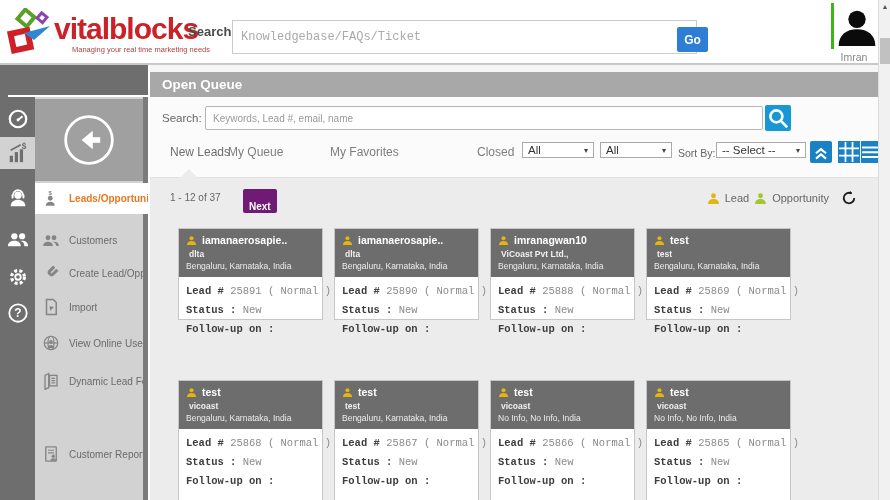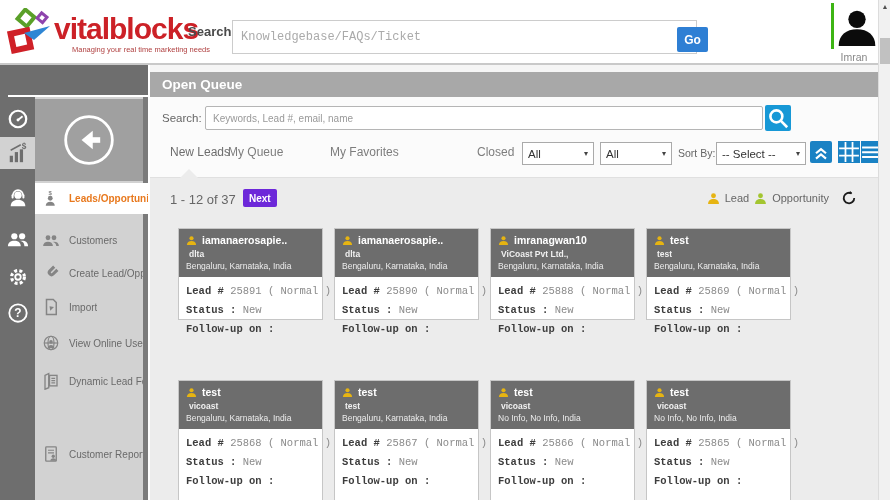--- a/index.html
+++ b/index.html
@@ -45,28 +45,28 @@
   .main-topgap { position:absolute; left:0; top:0; width:728px; height:7px; background:#f5f5f5; }
   .queue-titlebar { position:absolute; left:0; top:7px; width:728px; height:25px; background:#a8a8a8; }
   .queue-titlebar span { margin-left:12px; line-height:25px; color:#fff; font-weight:bold; font-size:13.5px; }
   .filter-panel { position:absolute; left:0; top:32px; width:728px; height:81px; background:#fbfbfb; border-bottom:1px solid #e0e0e0; }
   .q-search-label { position:absolute; left:12px; top:15px; font-size:11.5px; color:#666; }
   .q-search-input { position:absolute; left:55px; top:9px; width:558px; height:24px; border:1px solid #b5b5b5; border-radius:2px; padding:0 7px; font-size:10px; color:#555; font-family:"Liberation Sans", sans-serif; }
   .q-search-input::placeholder { color:#999; }
   .q-search-btn { position:absolute; left:615px; top:8px; width:26px; height:26px; background:#1798d6; border:none; border-radius:2px; cursor:pointer; }
   .tab { position:absolute; top:48px; font-size:12px; color:#7d7d7d; cursor:pointer; }
   .tab-notch { position:absolute; left:30px; top:72px; width:0; height:0; border-left:9px solid transparent; border-right:9px solid transparent; border-bottom:9px solid #ececec; }
-  .select-box { position:absolute; top:45px; height:23px; background:#fff; border:1px solid #aaa; font-size:11.5px; color:#333; display:flex; align-items:center; justify-content:space-between; padding:0 5px; cursor:pointer; }
+  .select-box { position:absolute; top:45px; height:16px; background:#fff; border:1px solid #aaa; font-size:11.5px; color:#333; display:flex; align-items:center; justify-content:space-between; padding:0 5px; cursor:pointer; }
   .select-box .sel-arrow { font-size:8px; color:#444; margin-left:4px; }
   .sort-label { position:absolute; left:528px; top:50px; font-size:10.5px; color:#666; }
   .icon-btn { position:absolute; top:44px; width:22px; height:22px; background:#1a82c4; border:none; border-radius:2px; cursor:pointer; padding:1px; }
   .icon-btn svg { width:100%; height:100%; }
 
-  .pagination-range { position:absolute; left:20px; top:127px; font-size:13px; color:#666; }
-  .next-btn { position:absolute; left:93px; top:124px; height:18px; padding:4px 6px; background:#6d28d9; color:#fff; border:none; border-radius:2px; font-size:10px; font-weight:bold; cursor:pointer; font-family:"Liberation Sans", sans-serif; }
+  .pagination-range { position:absolute; left:20px; top:127px; font-size:10px; color:#666; }
+  .next-btn { position:absolute; left:93px; top:124px; height:18px; padding:12px 6px; background:#701a75; color:#fff; border:none; border-radius:2px; font-size:10px; font-weight:bold; cursor:pointer; font-family:"Liberation Sans", sans-serif; }
   .legend { position:absolute; right:20px; top:124px; display:flex; align-items:center; gap:5px; }
   .legend .lg-text { font-size:11px; color:#666; }
   .legend svg.person { width:13px; height:13px; }
   .refresh-btn { background:none; border:none; cursor:pointer; width:18px; height:18px; padding:0; margin-left:6px; }
 
   .cards-row { position:absolute; left:28px; display:flex; gap:11px; }
   #cards-row1 { top:163px; }
   #cards-row2 { top:315px; }
   .card { width:145px; background:#fff; border:1px solid #c6c6c6; }
   #cards-row1 .card { height:92px; }

